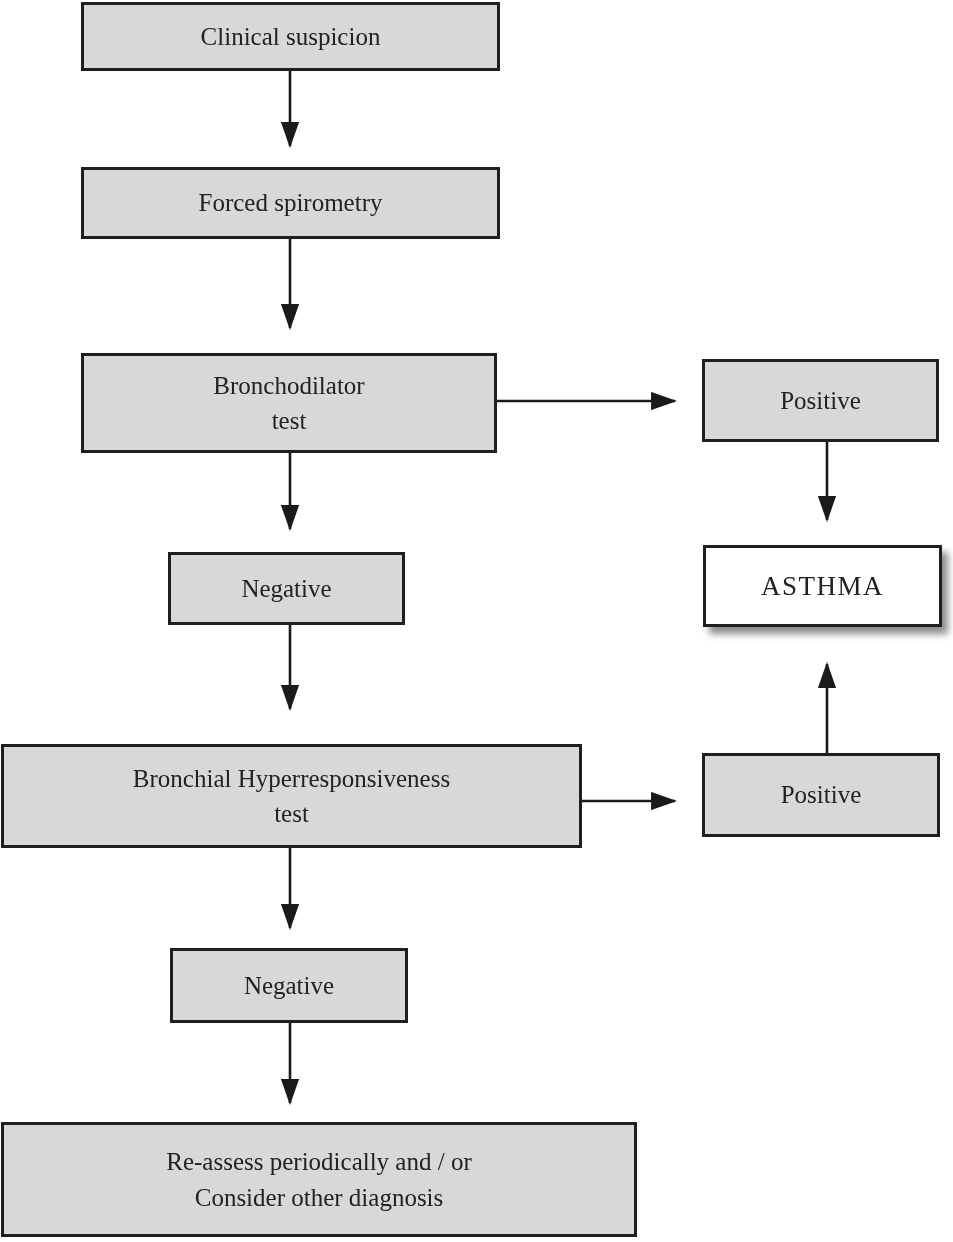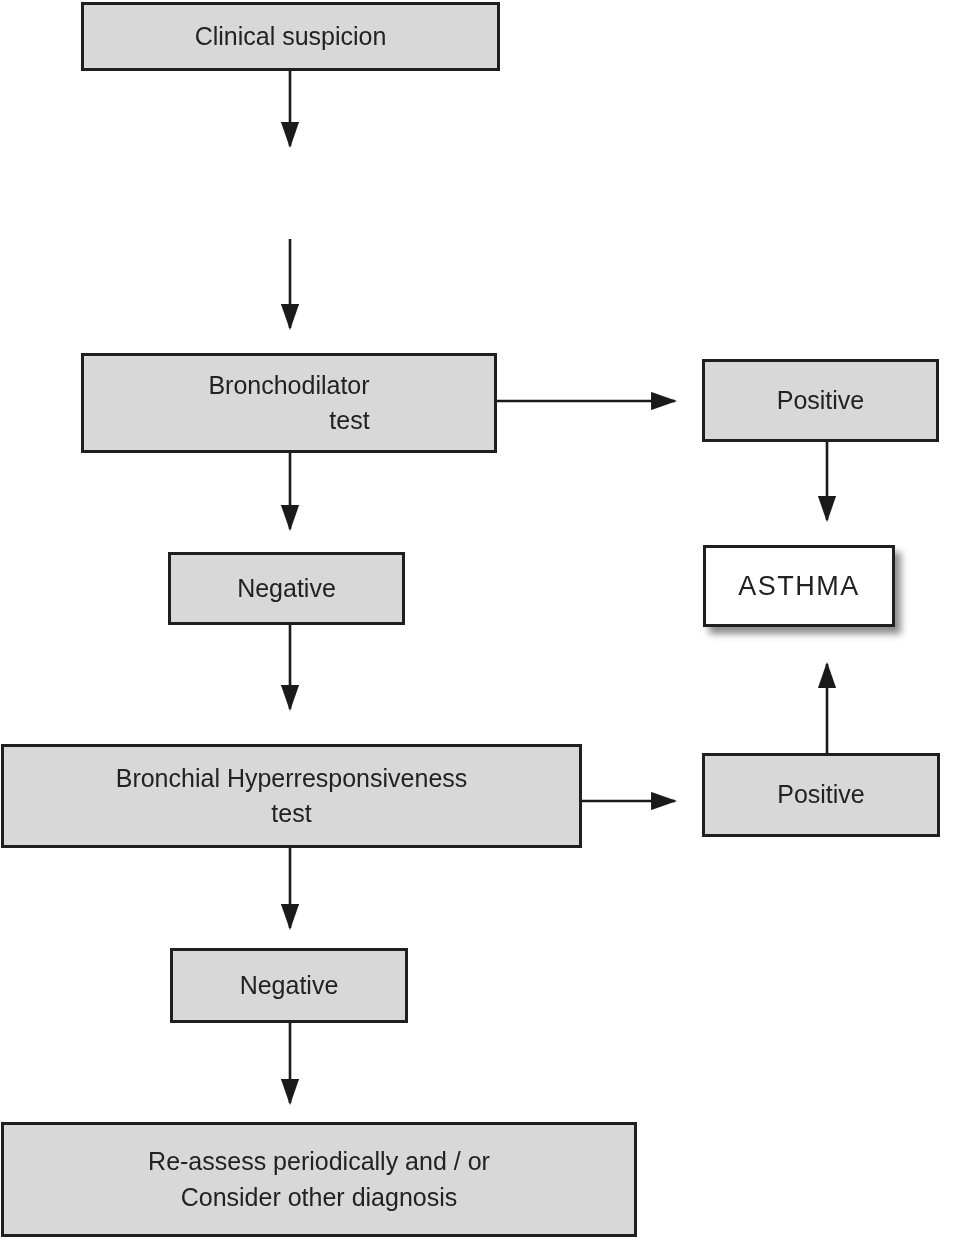--- a/index.html
+++ b/index.html
@@ -26,32 +26,33 @@
     background: var(--node-fill, #d8d8d8);
     border: 3px solid var(--node-border, #1f1f1f);
     color: var(--text, #222222);
     display: flex;
     align-items: center;
     justify-content: center;
     text-align: center;
     white-space: pre-line;
     font-size: 25px;
     line-height: 1.42;
+    font-family: Liberation Serif, serif;
   }
   .node--asthma {
     background: var(--asthma-fill, #ffffff);
     box-shadow: 6px 7px 7px rgba(0,0,0,0.45);
     font-size: 27px;
     letter-spacing: 1.5px;
   }
   #n-clinical  { left: 81px;  top: 2px;    width: 419px; height: 69px; }
   #n-spiro     { left: 81px;  top: 167px;  width: 419px; height: 72px; }
-  #n-broncho   { left: 81px;  top: 353px;  width: 416px; height: 100px; text-align: right; }
+  #n-broncho   { left: 81px;  top: 353px;  width: 416px; height: 100px; }
   #n-pos1      { left: 702px; top: 359px;  width: 237px; height: 83px; }
-  #n-asthma    { left: 703px; top: 545px;  width: 192px; height: 82px; }
+  #n-asthma    { left: 703px; top: 545px;  width: 239px; height: 82px; }
   #n-neg1      { left: 168px; top: 552px;  width: 237px; height: 73px; }
   #n-bhr       { left: 1px;   top: 744px;  width: 581px; height: 104px; text-align: center; }
   #n-pos2      { left: 702px; top: 753px;  width: 238px; height: 84px; }
   #n-neg2      { left: 170px; top: 948px;  width: 238px; height: 75px; }
   #n-reassess  { left: 1px;   top: 1122px; width: 636px; height: 115px; }
 </style>
 </head>
 <body>
 
 <div class="canvas">
@@ -69,20 +70,21 @@
     <line x1="290" y1="453" x2="290" y2="529" marker-end="url(#ah)"></line>
     <line x1="290" y1="625" x2="290" y2="709" marker-end="url(#ah)"></line>
     <line x1="582" y1="801" x2="675" y2="801" marker-end="url(#ah)"></line>
     <line x1="827" y1="753" x2="827" y2="664" marker-end="url(#ah)"></line>
     <line x1="290" y1="848" x2="290" y2="928" marker-end="url(#ah)"></line>
     <line x1="290" y1="1023" x2="290" y2="1103" marker-end="url(#ah)"></line>
   </svg>
 
   <div class="node" id="n-clinical">Clinical suspicion</div>
 
+  <div class="node" id="n-spiro">Forced spirometry</div>
 
   <div class="node" id="n-broncho">Bronchodilator
 test</div>
 
   <div class="node" id="n-pos1">Positive</div>
 
   <div class="node node--asthma" id="n-asthma">ASTHMA</div>
 
   <div class="node" id="n-neg1">Negative</div>
 

